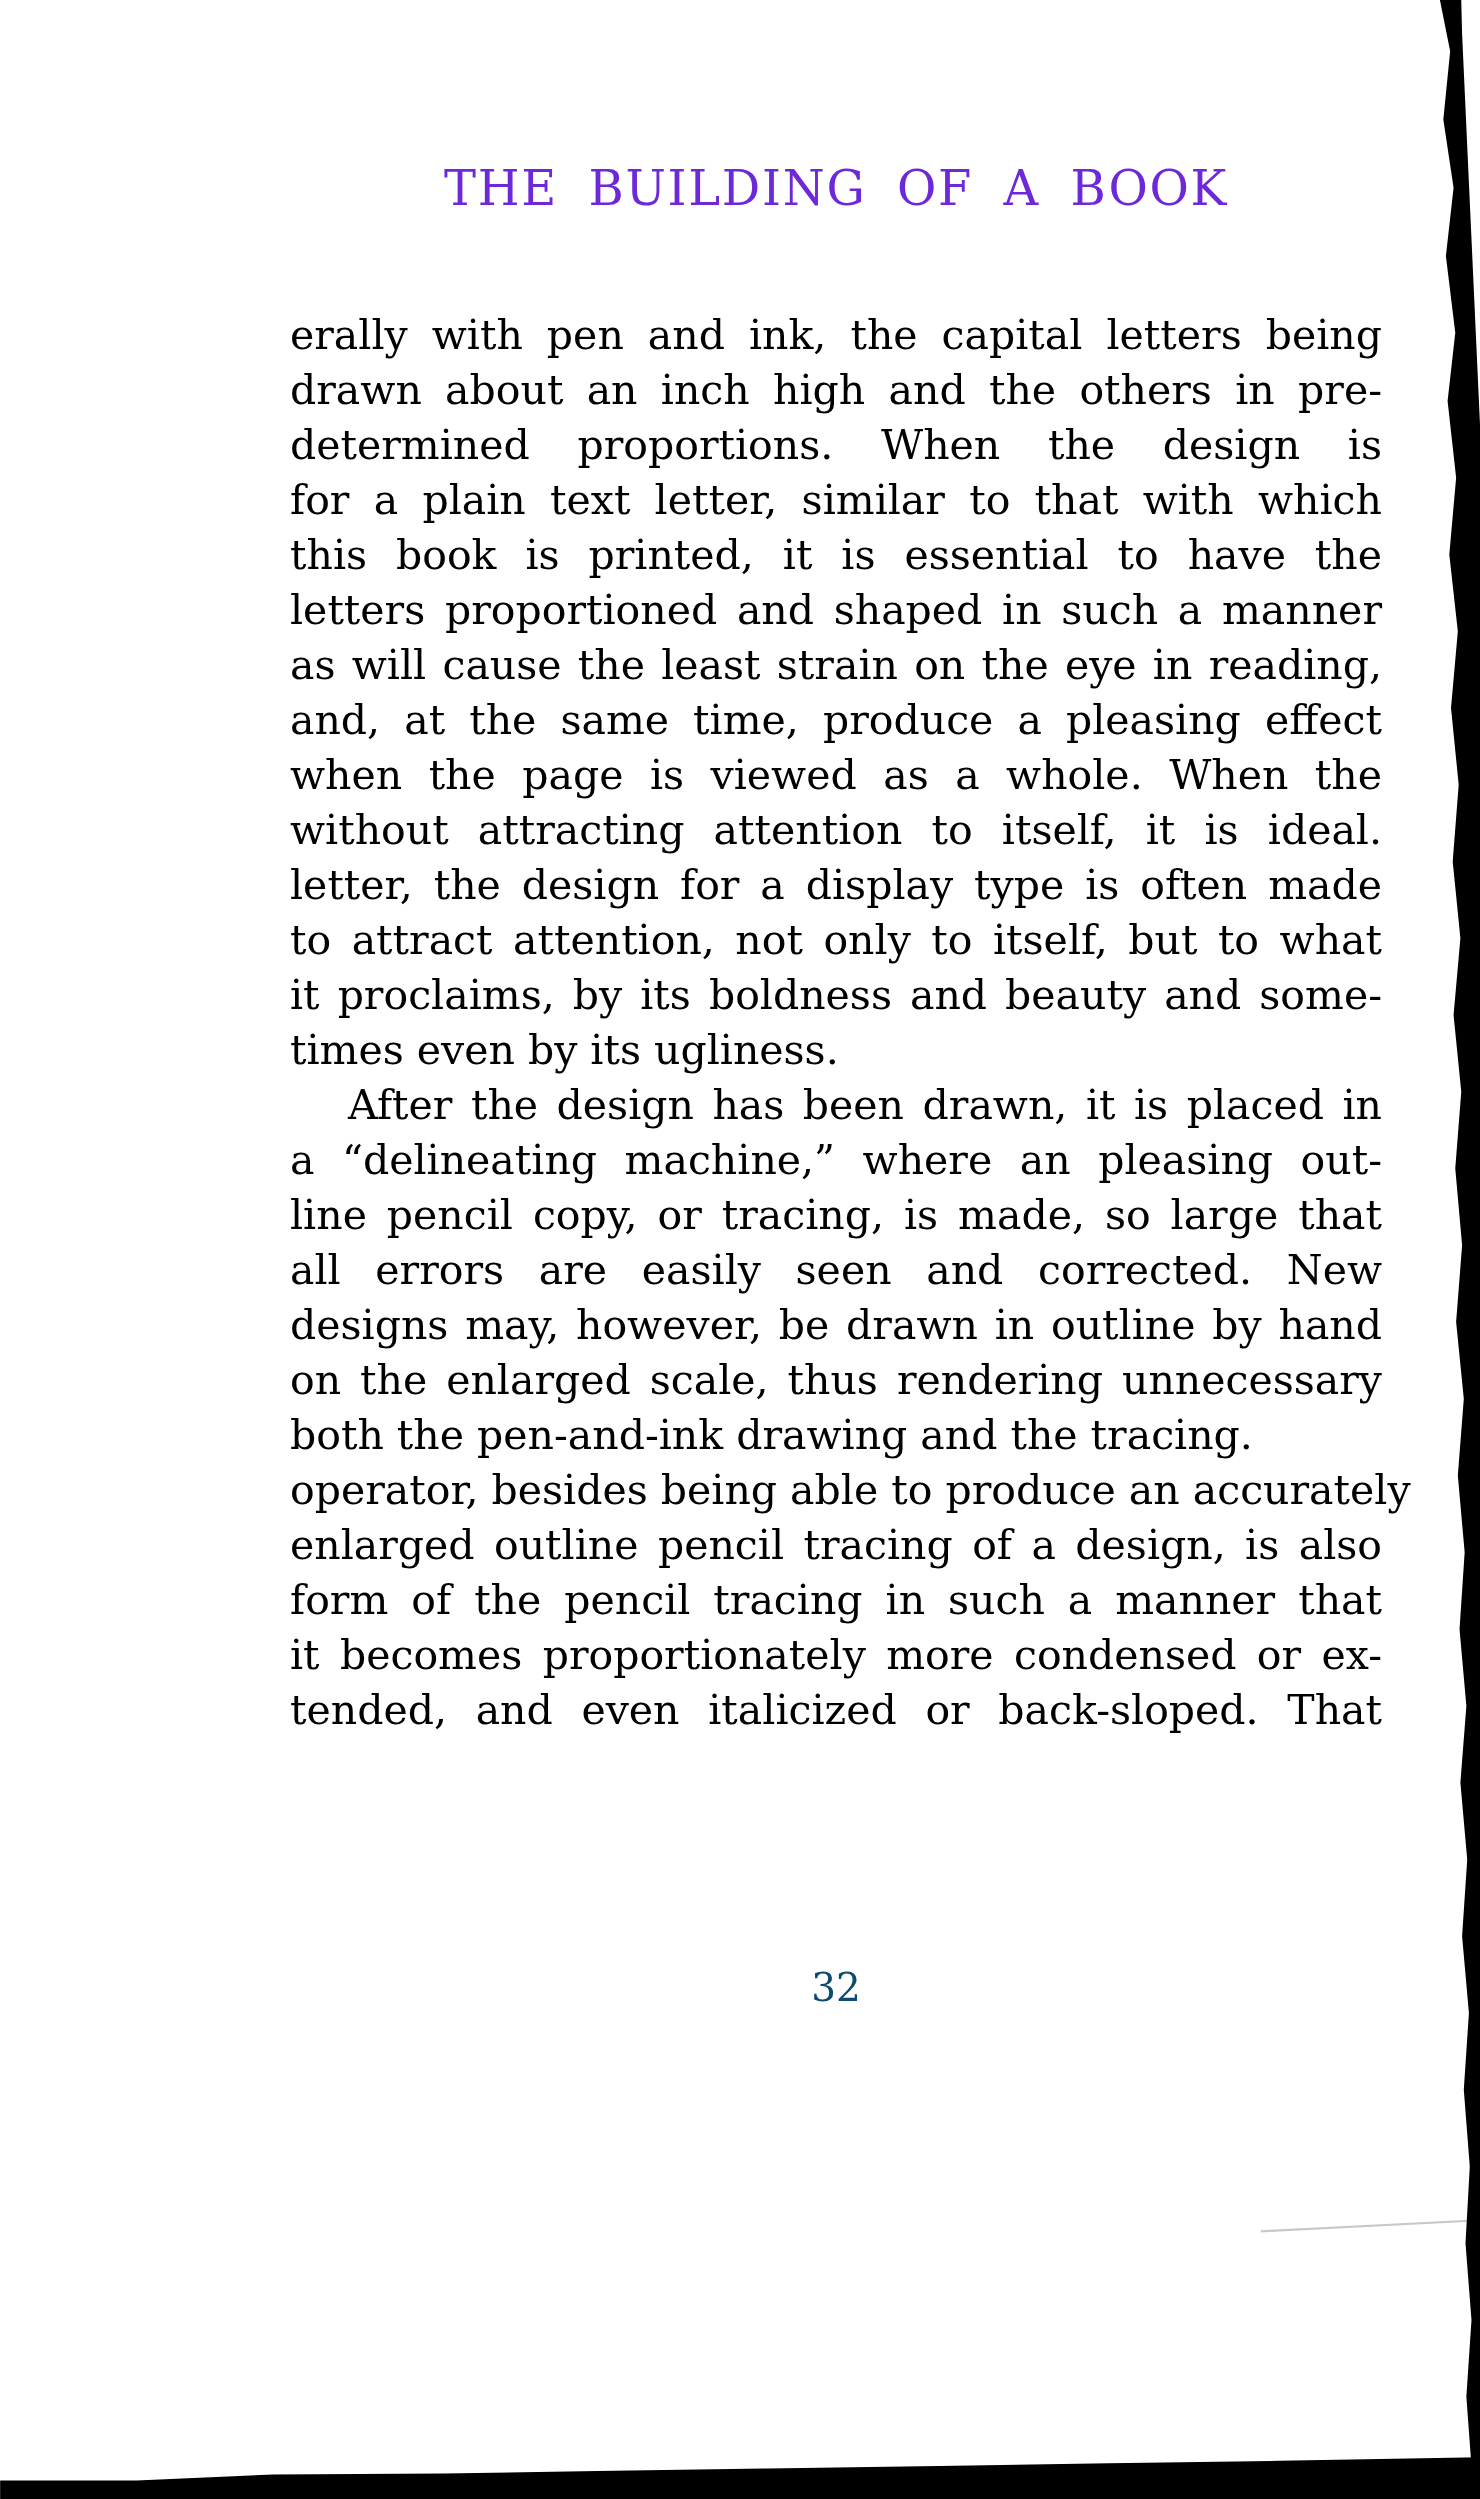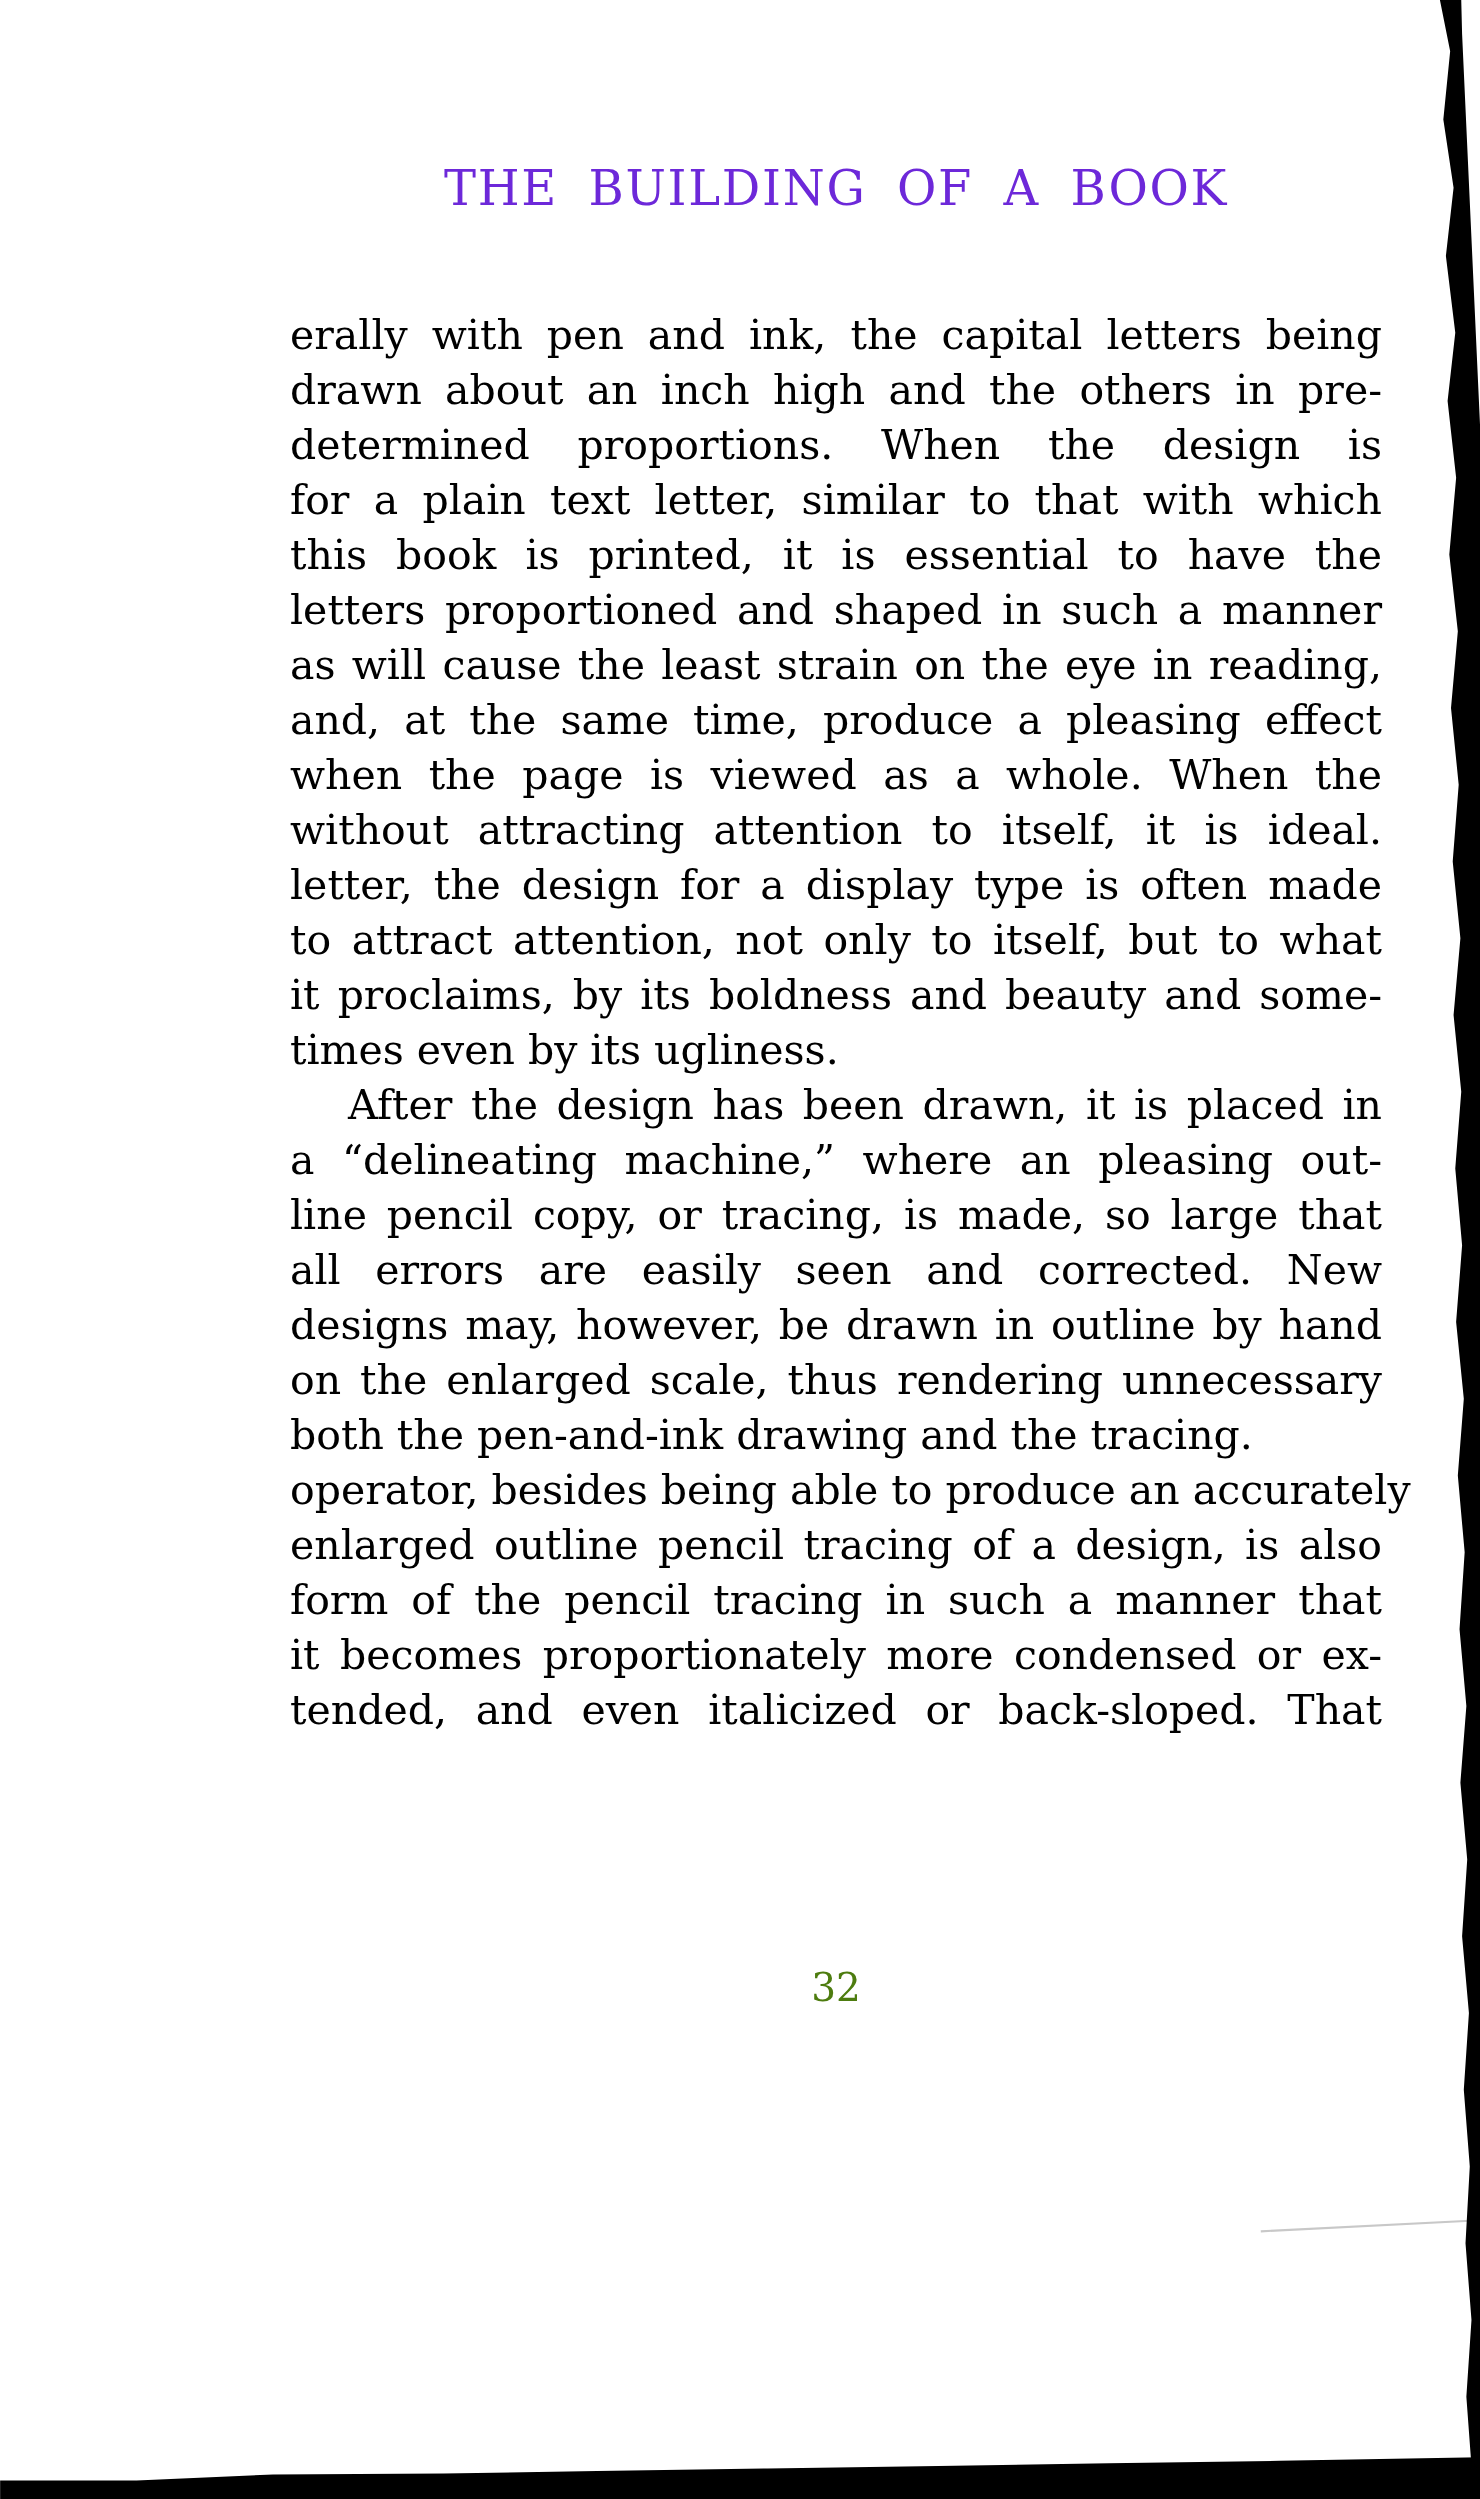--- a/index.html
+++ b/index.html
@@ -52,21 +52,21 @@
     text-align-last: left;
   }
   .page-number {
     position: absolute;
     left: 290px;
     top: 1962px;
     width: 1092px;
     text-align: center;
     font-size: 39px;
     line-height: 51px;
-    color: #4d7c0f;
+    color: #0c4a6e;
   }
   .artifact-svg {
     position: absolute;
     left: 0;
     top: 0;
     width: 1481px;
     height: 2500px;
     pointer-events: none;
   }
 </style>

